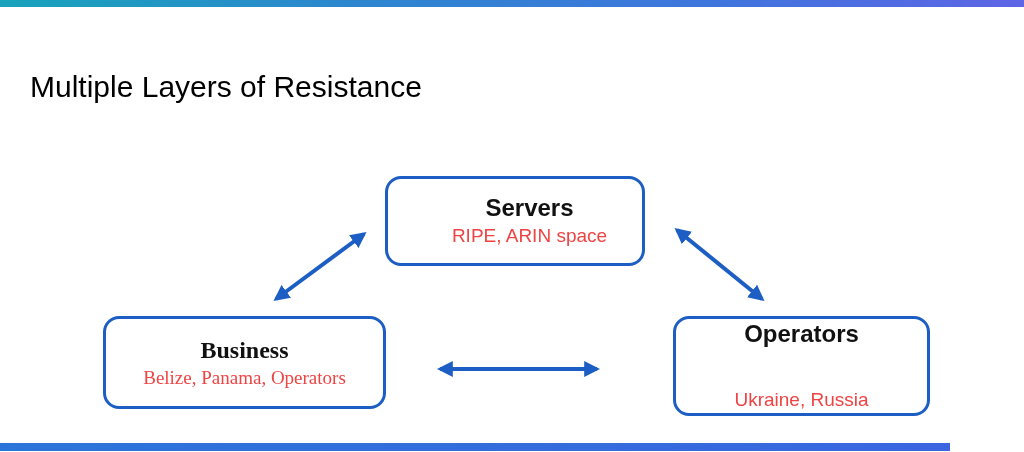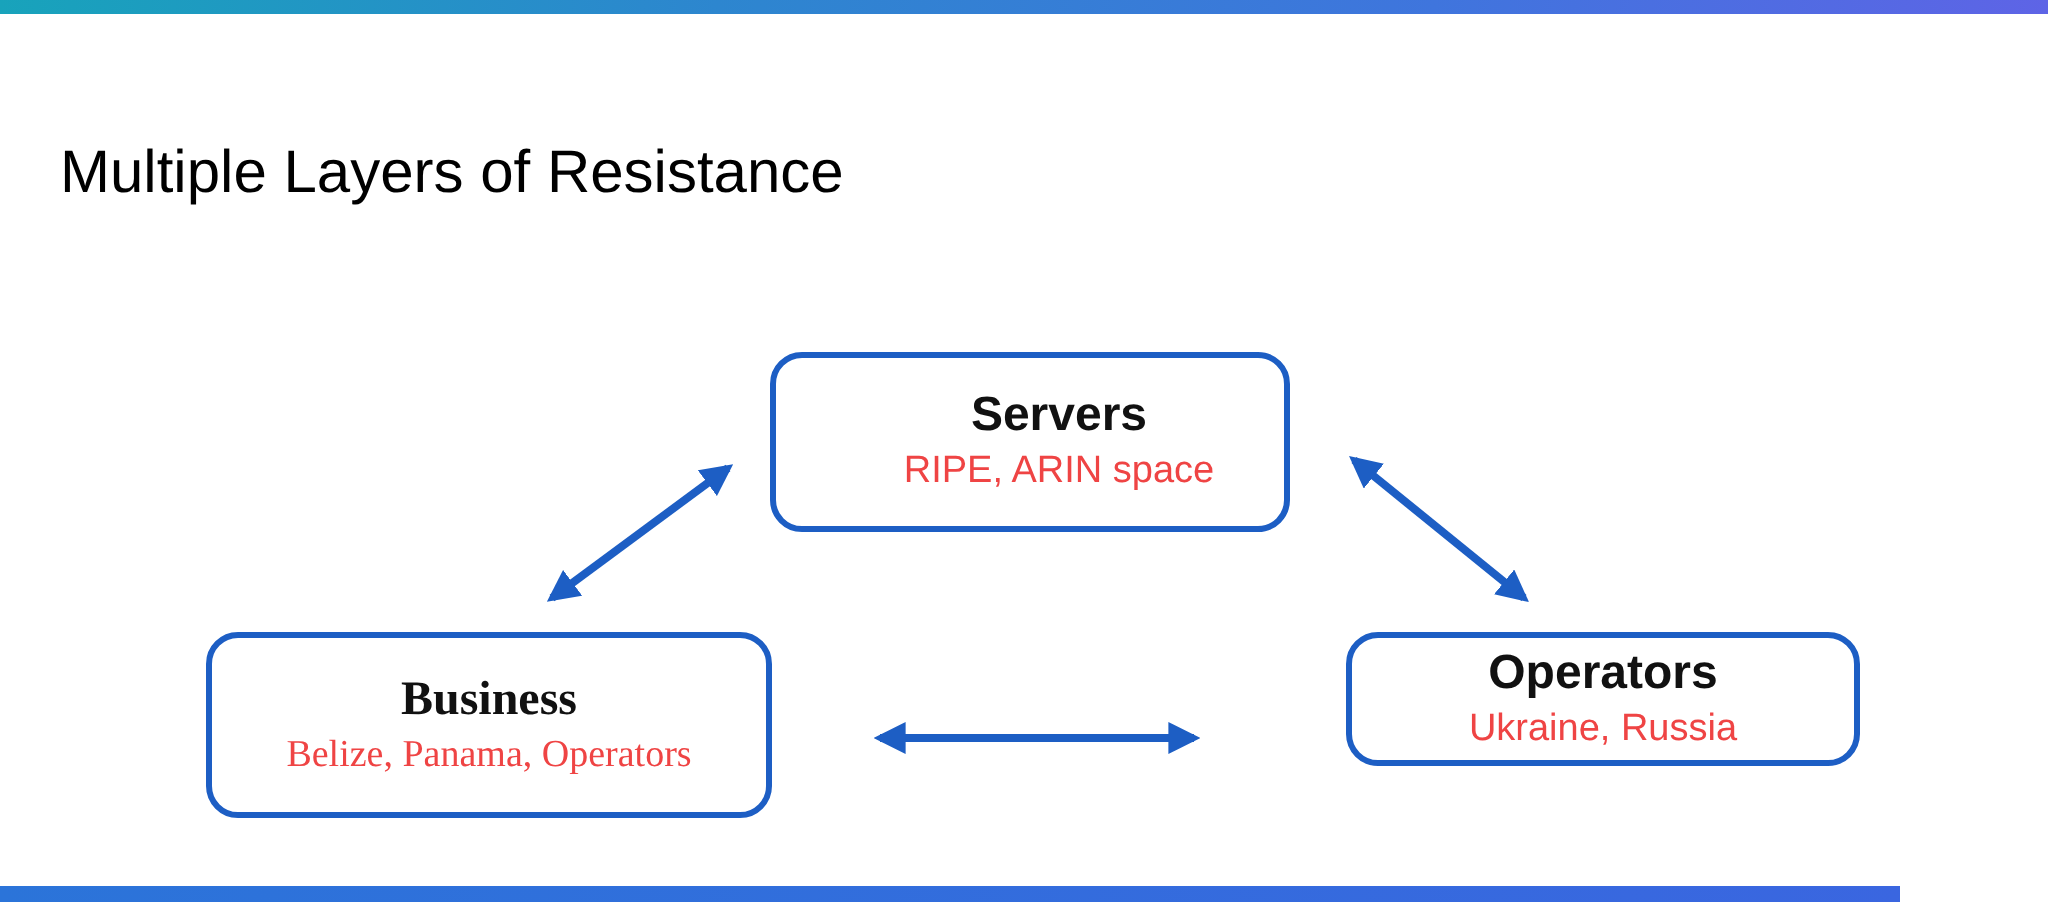--- a/index.html
+++ b/index.html
@@ -60,21 +60,21 @@
   }
   .node-subtitle {
     font-size: 19px;
     font-weight: 400;
     color: #ef4444;
     line-height: 26px;
     white-space: nowrap;
   }
   .node-servers   { left: 385px; top: 176px; width: 260px; height: 90px; padding-left: 29px; }
   .node-business  { left: 103px; top: 316px; width: 283px; height: 93px; font-family: Liberation Serif, serif; }
-  .node-operators { left: 673px; top: 316px; width: 257px; height: 67px; }
+  .node-operators { left: 673px; top: 316px; width: 257px; height: 100px; justify-content: space-between; }
   .arrows-layer {
     position: absolute;
     top: 0; left: 0;
     width: 1024px;
     height: 452px;
     pointer-events: none;
   }
 </style>
 </head>
 <body>

